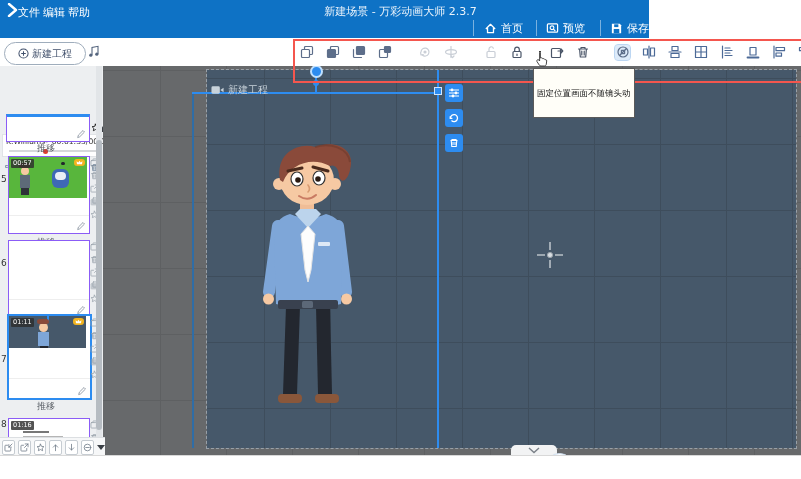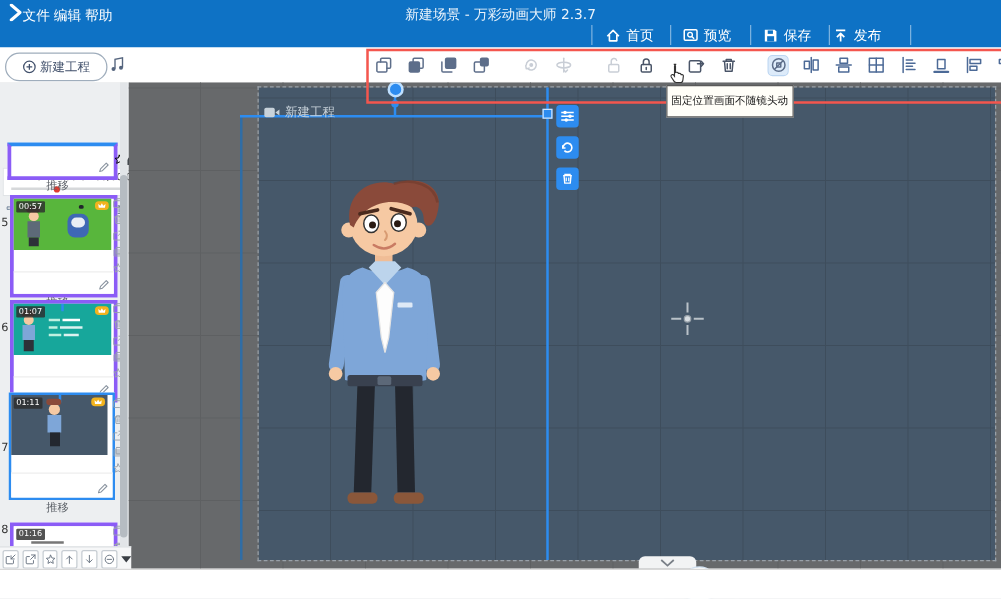--- a/index.html
+++ b/index.html
@@ -1,51 +1,51 @@
 <!DOCTYPE html>
 <html><head>
 <meta charset="utf-8">
 <style>
   html,body{margin:0;padding:0}
   body{width:801px;height:479px;position:relative;overflow:hidden;background:#fff;
        font-family:"DejaVu Sans","Liberation Sans",sans-serif;-webkit-font-smoothing:antialiased}
   .abs{position:absolute}
   
-  #topbar{left:0;top:0;width:801px;height:38px;background:#0e72c5;color:#fff}
+  #topbar{left:0;top:0;width:649px;height:38px;background:#0e72c5;color:#fff}
   .menuitem{top:5px;font-size:11px;color:#fff;cursor:default}
   #apptitle{top:4px;width:801px;text-align:center;font-size:11px;color:#eaf3fb}
   .qact{top:19px;height:19px;display:flex;align-items:center;gap:4px;font-size:11px;color:#fff}
   .qsep{top:20px;width:1px;height:16px;background:rgba(255,255,255,.45)}
   
   #toolstrip{left:0;top:38px;width:801px;height:28px;background:#fff;border-bottom:1px solid #e3e3e3}
   #tbicons{left:299px;top:38px;height:28px;display:flex;align-items:center;gap:11px}
   .ti{width:15px;height:15px;display:inline-flex;align-items:center;justify-content:center;color:#5d6e8a}
   .ti svg{width:14px;height:14px}
   .ti.dis{color:#c9ced6}
   .ti.dark{color:#4a5568}
   .ti.blu{color:#4c6a97}
   .ti.hov{background:#ddebfa;border-radius:3px;outline:1px solid #bcd6f2}
   .gap{width:3px}
   #redbox{left:293px;top:39px;width:510px;height:40px;border:2px solid #f4564e;z-index:50;pointer-events:none}
   #tooltip{left:533px;top:68px;height:12px;background:#fffef8;border:1px solid #5a5a5a;color:#111;
-           font-size:8.5px;line-height:12px;padding:6px 3px;z-index:60;white-space:nowrap}
+           font-size:8.5px;line-height:12px;padding:18px 3px;z-index:60;white-space:nowrap}
   #cursor{left:534px;top:50px;z-index:70}
   
   #sidebar{left:0;top:66px;width:103px;height:389px;background:#edeff1;border-right:1px solid #d7dade}
   #newscene{left:4px;top:42px;width:80px;height:21px;border:1px solid #9fadbc;border-radius:12px;background:#fff;
             display:flex;align-items:center;justify-content:center;gap:3px;font-size:10px;color:#41506b;z-index:12}
   #musicbtn{left:87px;top:44px;width:16px;height:16px;color:#55657e;z-index:12}
   #narr{left:2px;top:68px;width:98px;height:21px;background:#fff;border:1px solid #e0e3e6;font-size:7.6px;color:#333}
   #narr .txt{left:3px;top:2px;white-space:nowrap}
   #ntrack{left:6px;top:15px;width:88px;height:2px;background:#d6d8da}
   #ndot{left:40px;top:13.5px;width:5px;height:5px;border-radius:50%;background:#e03b30}
   #volrow{left:2px;top:92px;width:98px;height:20px;display:flex;align-items:center;gap:5px;padding-left:3px;color:#677b92}
   .vslider{width:30px;height:2px;background:#c9cdd1;position:relative}
   .vthumb{position:absolute;left:11px;top:-2.5px;width:7px;height:7px;border-radius:50%;background:#9aa4ad}
-  .card{background:#fff;border:3px solid #8b5cf6;position:absolute}
+  .card{background:#fff;border:1px solid #8b5cf6;position:absolute}
   .thumb{position:absolute;overflow:hidden}
   .dur{position:absolute;left:2px;top:2px;background:rgba(45,45,45,.82);color:#fff;font-size:6.5px;
        line-height:9px;padding:0 2px;border-radius:1px}
   .crown{position:absolute;right:2px;top:2px;width:11px;height:7px;background:#f2b31e;border-radius:3px;
          display:flex;align-items:center;justify-content:center}
   .cfoot{position:absolute;left:0;right:0;bottom:0;height:17px;background:#fff;border-top:1px solid #eee}
   .pencil{position:absolute;right:3px;bottom:2px;color:#8a94a0}
   .strip{position:absolute;left:90px;width:11px;display:flex;flex-direction:column;gap:4px;color:#9aa2ac}
   .mini{width:9px;height:9px;display:inline-flex}
   .mini svg{width:9px;height:9px}
@@ -400,39 +400,20 @@
     <span class="mini">
         <svg viewBox="0 0 14 14" fill="none" stroke="currentColor" stroke-width="1.2" stroke-linejoin="round" stroke-linecap="round" width="100%" height="100%">
           <path d="M7 1.8l1.6 3.4 3.7.5-2.7 2.6.7 3.7L7 10.2 3.7 12l.7-3.7L1.7 5.7l3.7-.5z"></path>
         </svg>
       </span>
   </div>
   <div class="trans" style="left:1px;top:170px">推移</div>
 
   <span class="num" style="top:192px">6</span>
   <div class="card" style="left:8px;top:174px;width:80px;height:76px">
-    <div class="thumb" style="left:0;top:0;width:78px;height:41px;background:#17a79b">
-      <div class="ctick"></div>
-      <div style="position:absolute;left:8px;top:9px;width:8px;height:8px;border-radius:50%;background:#f6c9a3"></div>
-      <div style="position:absolute;left:6px;top:5px;width:11px;height:5px;border-radius:3px;background:#6b4432"></div>
-      <div style="position:absolute;left:7px;top:17px;width:10px;height:12px;background:#7ea6d8"></div>
-      <div style="position:absolute;left:8px;top:29px;width:8px;height:9px;background:#2d3138"></div>
-      <div style="position:absolute;left:28px;top:12px;width:9px;height:2px;background:#bff0e0"></div>
-      <div style="position:absolute;left:39px;top:12px;width:14px;height:2px;background:#fff"></div>
-      <div style="position:absolute;left:28px;top:18px;width:7px;height:2px;background:#bff0e0"></div>
-      <div style="position:absolute;left:37px;top:18px;width:18px;height:2px;background:rgba(255,255,255,.85)"></div>
-      <div style="position:absolute;left:28px;top:24px;width:10px;height:2px;background:#bff0e0"></div>
-      <div style="position:absolute;left:40px;top:24px;width:12px;height:2px;background:rgba(255,255,255,.85)"></div>
-      <span class="dur">01:07</span>
-      <span class="crown">
-          <svg width="7" height="5" viewBox="0 0 8 6">
-            <path d="M1 5L0.5 1.5 2.6 3 4 .8 5.4 3l2.1-1.5L7 5z" fill="#fff"></path>
-          </svg>
-        </span>
-    </div>
     <div class="cfoot">
         <span class="pencil" style="width:10px;height:10px">
           <svg viewBox="0 0 14 14" fill="none" stroke="currentColor" stroke-width="1.2" stroke-linejoin="round" stroke-linecap="round" width="100%" height="100%">
             <path d="M2.5 11.5l.9-3 6.4-6.4 2.1 2.1-6.4 6.4z"></path>
           </svg>
         </span>
       </div>
   </div>
   <div class="strip" style="top:176px">
     <span class="mini">
@@ -462,21 +443,21 @@
     <span class="mini">
         <svg viewBox="0 0 14 14" fill="none" stroke="currentColor" stroke-width="1.2" stroke-linejoin="round" stroke-linecap="round" width="100%" height="100%">
           <path d="M7 1.8l1.6 3.4 3.7.5-2.7 2.6.7 3.7L7 10.2 3.7 12l.7-3.7L1.7 5.7l3.7-.5z"></path>
         </svg>
       </span>
   </div>
   <div class="trans" style="left:1px;top:254px">推移</div>
 
   <span class="num" style="top:288px">7</span>
   <div class="card" style="left:7px;top:248px;width:81px;height:82px;border:2px solid #2d8cf0">
-    <div class="thumb" style="left:0;top:0;width:77px;height:48px;background:#46586a">
+    <div class="thumb" style="left:0;top:0;width:77px;height:32px;background:#46586a">
       <div class="ctick"></div>
       <div style="position:absolute;left:30px;top:7px;width:9px;height:9px;border-radius:50%;background:#f6c9a3"></div>
       <div style="position:absolute;left:28px;top:3px;width:12px;height:5px;border-radius:3px;background:#8a4a3a"></div>
       <div style="position:absolute;left:29px;top:16px;width:11px;height:14px;background:#7ea6d8"></div>
       <div style="position:absolute;left:31px;top:30px;width:8px;height:11px;background:#23272f"></div>
       <span class="dur">01:11</span>
       <span class="crown">
           <svg width="7" height="5" viewBox="0 0 8 6">
             <path d="M1 5L0.5 1.5 2.6 3 4 .8 5.4 3l2.1-1.5L7 5z" fill="#fff"></path>
           </svg>

